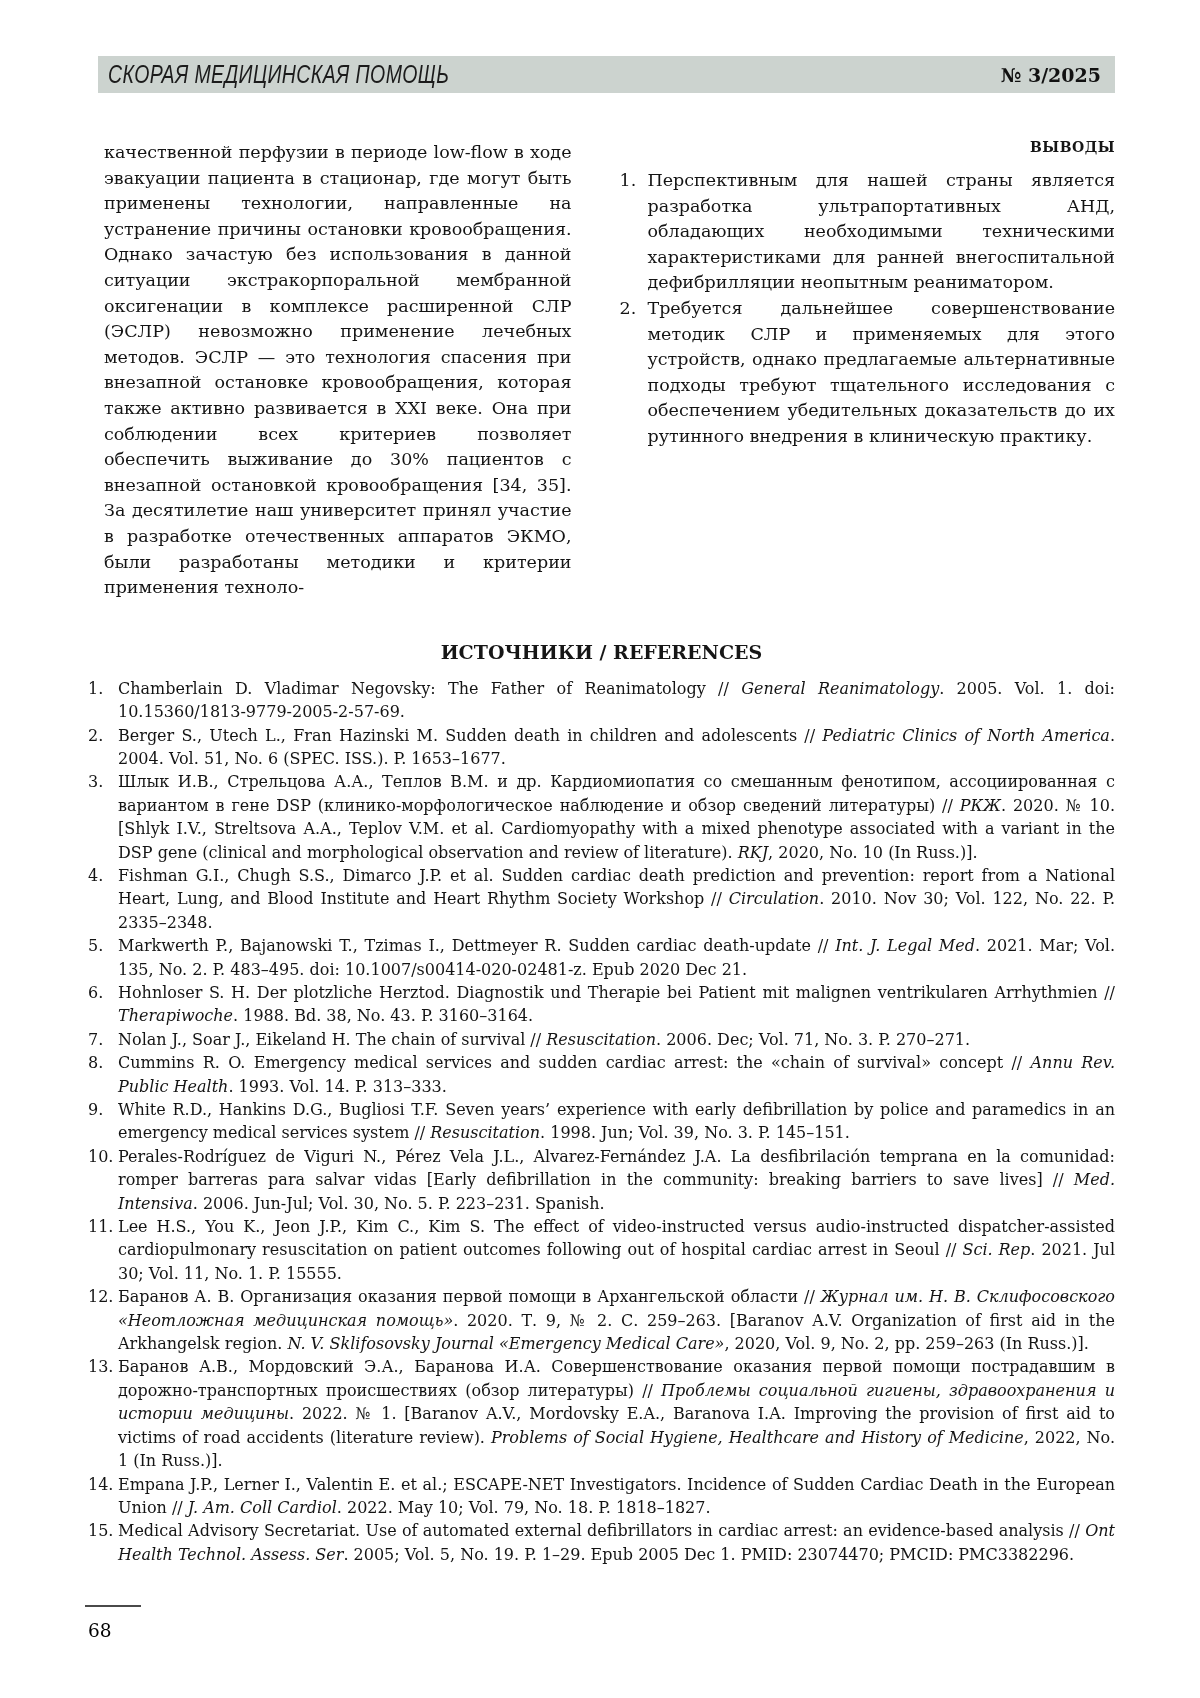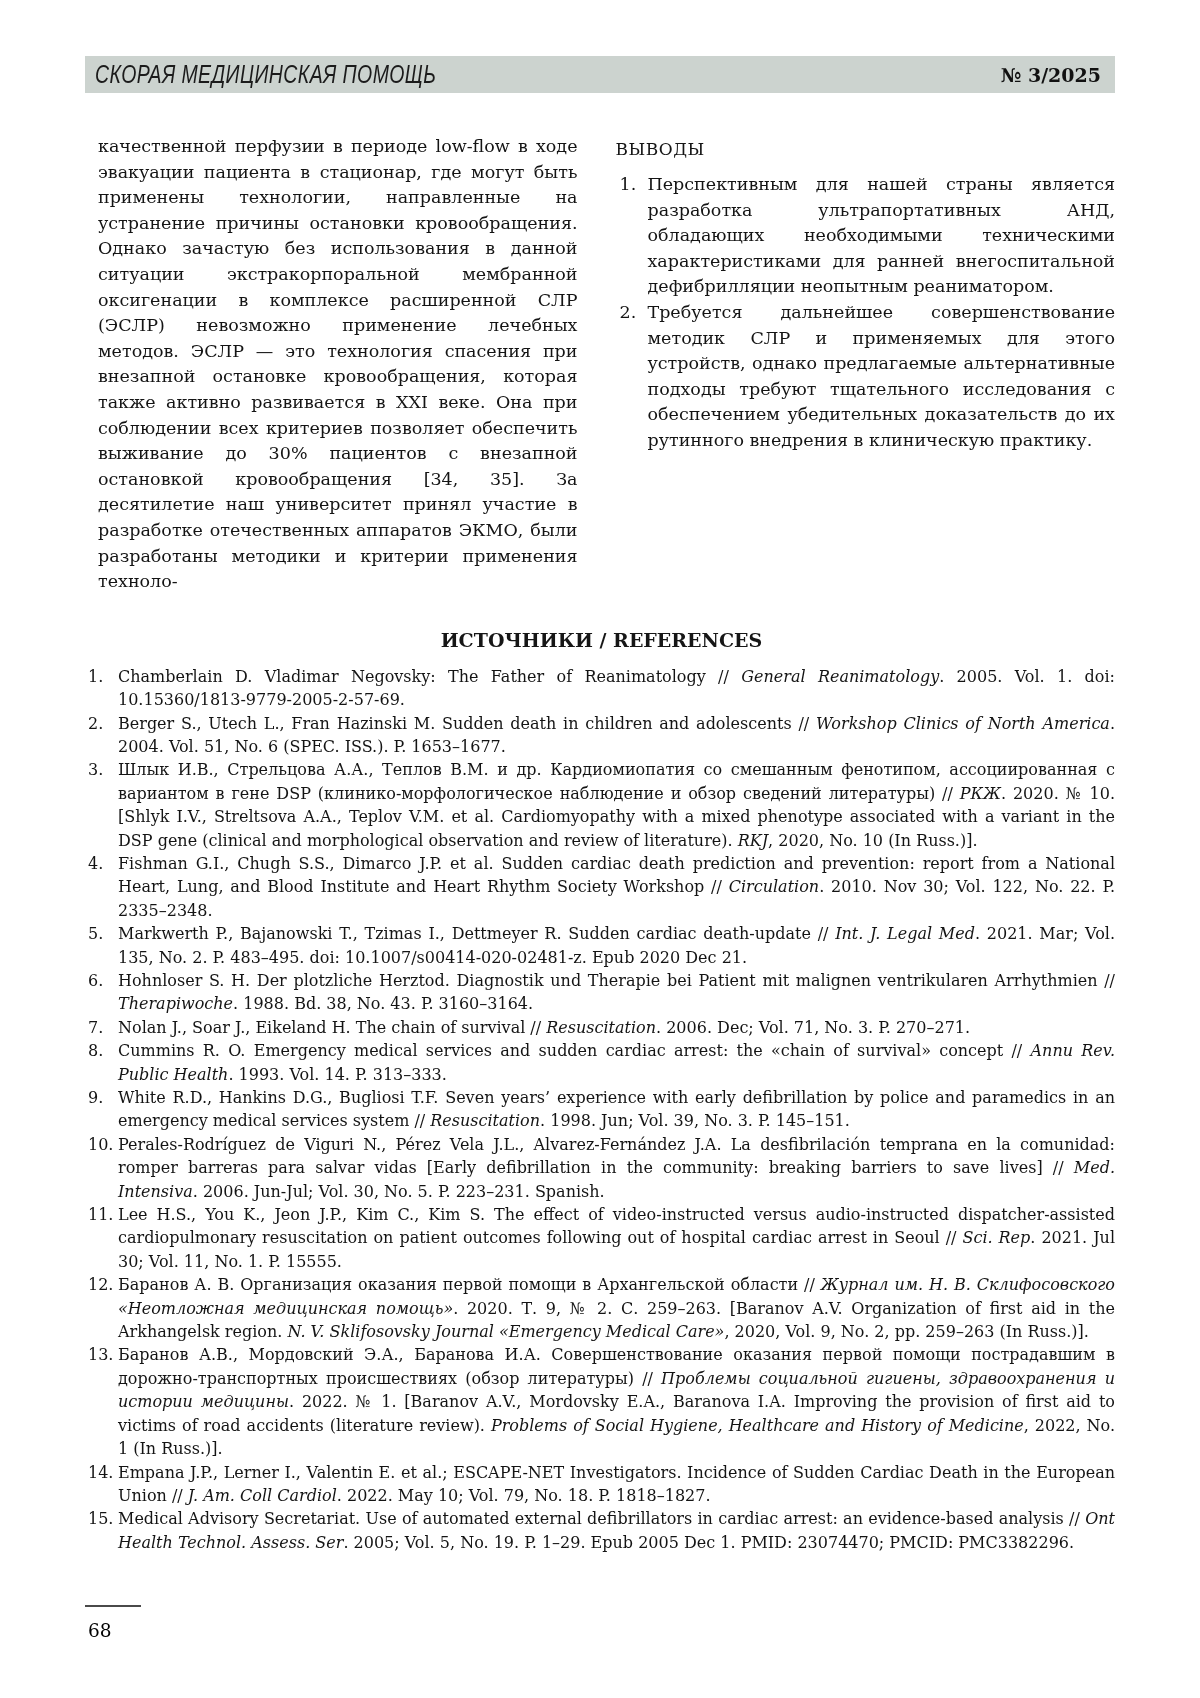--- a/index.html
+++ b/index.html
@@ -1,40 +1,40 @@
 <!DOCTYPE html>
 <html lang="ru"><head>
 <meta charset="utf-8">
 <style>
   html,body { margin:0; padding:0; background:#ffffff; }
   .page {
     position:relative; width:1200px; height:1698px; background:#ffffff;
     font-family:"DejaVu Serif", serif; color:#161616; overflow:hidden;
   }
   .header-bar {
-    position:absolute; left:85px; right:85px; top:56px; height:37px;
+    position:absolute; left:98px; right:85px; top:56px; height:37px;
     background:#ccd3cf; display:flex; align-items:center;
     justify-content:space-between; padding:0 14px 0 10px; box-sizing:border-box;
   }
   .journal-title {
     font-family:"Liberation Sans", sans-serif; font-style:italic;
     font-size:25px; letter-spacing:0.5px; color:#1b1b1b; white-space:nowrap;
     transform:scaleX(0.78); transform-origin:left center;
   }
   .issue { font-family:"DejaVu Serif", serif; font-weight:bold; font-size:19px; color:#111; }
 
   .content { position:absolute; left:88px; right:85px; top:124px; }
   .columns { display:flex; gap:28px; }
   .col { flex:1 1 0; min-width:0; }
   .body-text {
-    font-size:17.5px; line-height:25.6px; text-align:justify; margin:10px;
+    font-size:17.5px; line-height:25.6px; text-align:justify; margin:16px;
     color:#141414;
   }
   .concl-title {
-    text-align:left; font-weight:normal; font-size:17px;
+    text-align:right; font-weight:bold; font-size:14px;
     margin:15px 0 13px 0; letter-spacing:0.5px;
   }
   .concl-item { position:relative; padding-left:32px; margin:0; }
   .concl-num { position:absolute; left:4px; top:0; }
 
   .references { margin-top:24px; }
   .refs-title {
     text-align:center; font-weight:bold; font-size:19px; margin:0 0 14px 0;
   }
   .ref-item {
@@ -73,21 +73,21 @@
           <span class="concl-num">2.</span>
           <span>Требуется дальнейшее совершенствование методик СЛР и применяемых для этого устройств, однако предлагаемые альтернативные подходы требуют тщательного исследования с обеспечением убедительных доказательств до их рутинного внедрения в клиническую практику.</span>
         </div>
       </div>
     </div>
 
     <div class="references">
       <div class="refs-title">ИСТОЧНИКИ / REFERENCES</div>
       <div>
           <div class="ref-item"><span class="ref-num">1.</span><span><span>Chamberlain D. Vladimar Negovsky: The Father of Reanimatology // </span><span class="it">General Reanimatology</span><span>. 2005. Vol. 1. doi: 10.15360/1813-9779-2005-2-57-69.</span></span></div>
-          <div class="ref-item"><span class="ref-num">2.</span><span><span>Berger S., Utech L., Fran Hazinski M. Sudden death in children and adolescents // </span><span class="it">Workshop Clinics of North America</span><span>. 2004. Vol. 51, No. 6 (SPEC. ISS.). P. 1653–1677.</span></span></div>
+          <div class="ref-item"><span class="ref-num">2.</span><span><span>Berger S., Utech L., Fran Hazinski M. Sudden death in children and adolescents // </span><span class="it">Pediatric Clinics of North America</span><span>. 2004. Vol. 51, No. 6 (SPEC. ISS.). P. 1653–1677.</span></span></div>
           <div class="ref-item"><span class="ref-num">3.</span><span><span>Шлык И.В., Стрельцова А.А., Теплов В.М. и др. Кардиомиопатия со смешанным фенотипом, ассоциированная с вариантом в гене DSP (клинико-морфологическое наблюдение и обзор сведений литературы) // </span><span class="it">РКЖ</span><span>. 2020. № 10. [Shlyk I.V., Streltsova A.A., Teplov V.M. et al. Cardiomyopathy with a mixed phenotype associated with a variant in the DSP gene (clinical and morphological observation and review of literature). </span><span class="it">RKJ</span><span>, 2020, No. 10 (In Russ.)].</span></span></div>
           <div class="ref-item"><span class="ref-num">4.</span><span><span>Fishman G.I., Chugh S.S., Dimarco J.P. et al. Sudden cardiac death prediction and prevention: report from a National Heart, Lung, and Blood Institute and Heart Rhythm Society Workshop // </span><span class="it">Circulation</span><span>. 2010. Nov 30; Vol. 122, No. 22. P. 2335–2348.</span></span></div>
           <div class="ref-item"><span class="ref-num">5.</span><span><span>Markwerth P., Bajanowski T., Tzimas I., Dettmeyer R. Sudden cardiac death-update // </span><span class="it">Int. J. Legal Med</span><span>. 2021. Mar; Vol. 135, No. 2. P. 483–495. doi: 10.1007/s00414-020-02481-z. Epub 2020 Dec 21.</span></span></div>
           <div class="ref-item"><span class="ref-num">6.</span><span><span>Hohnloser S. H. Der plotzliche Herztod. Diagnostik und Therapie bei Patient mit malignen ventrikularen Arrhythmien // </span><span class="it">Therapiwoche</span><span>. 1988. Bd. 38, No. 43. P. 3160–3164.</span></span></div>
           <div class="ref-item"><span class="ref-num">7.</span><span><span>Nolan J., Soar J., Eikeland H. The chain of survival // </span><span class="it">Resuscitation</span><span>. 2006. Dec; Vol. 71, No. 3. P. 270–271.</span></span></div>
           <div class="ref-item"><span class="ref-num">8.</span><span><span>Cummins R. O. Emergency medical services and sudden cardiac arrest: the «chain of survival» concept // </span><span class="it">Annu Rev. Public Health</span><span>. 1993. Vol. 14. P. 313–333.</span></span></div>
           <div class="ref-item"><span class="ref-num">9.</span><span><span>White R.D., Hankins D.G., Bugliosi T.F. Seven years’ experience with early defibrillation by police and paramedics in an emergency medical services system // </span><span class="it">Resuscitation</span><span>. 1998. Jun; Vol. 39, No. 3. P. 145–151.</span></span></div>
           <div class="ref-item"><span class="ref-num">10.</span><span><span>Perales-Rodríguez de Viguri N., Pérez Vela J.L., Alvarez-Fernández J.A. La desfibrilación temprana en la comunidad: romper barreras para salvar vidas [Early defibrillation in the community: breaking barriers to save lives] // </span><span class="it">Med. Intensiva</span><span>. 2006. Jun-Jul; Vol. 30, No. 5. P. 223–231. Spanish.</span></span></div>
           <div class="ref-item"><span class="ref-num">11.</span><span><span>Lee H.S., You K., Jeon J.P., Kim C., Kim S. The effect of video-instructed versus audio-instructed dispatcher-assisted cardiopulmonary resuscitation on patient outcomes following out of hospital cardiac arrest in Seoul // </span><span class="it">Sci. Rep</span><span>. 2021. Jul 30; Vol. 11, No. 1. P. 15555.</span></span></div>
           <div class="ref-item"><span class="ref-num">12.</span><span><span>Баранов А. В. Организация оказания первой помощи в Архангельской области // </span><span class="it">Журнал им. Н. В. Склифосовского «Неотложная медицинская помощь»</span><span>. 2020. Т. 9, № 2. С. 259–263. [Baranov A.V. Organization of first aid in the Arkhangelsk region. </span><span class="it">N. V. Sklifosovsky Journal «Emergency Medical Care»</span><span>, 2020, Vol. 9, No. 2, pp. 259–263 (In Russ.)].</span></span></div>

